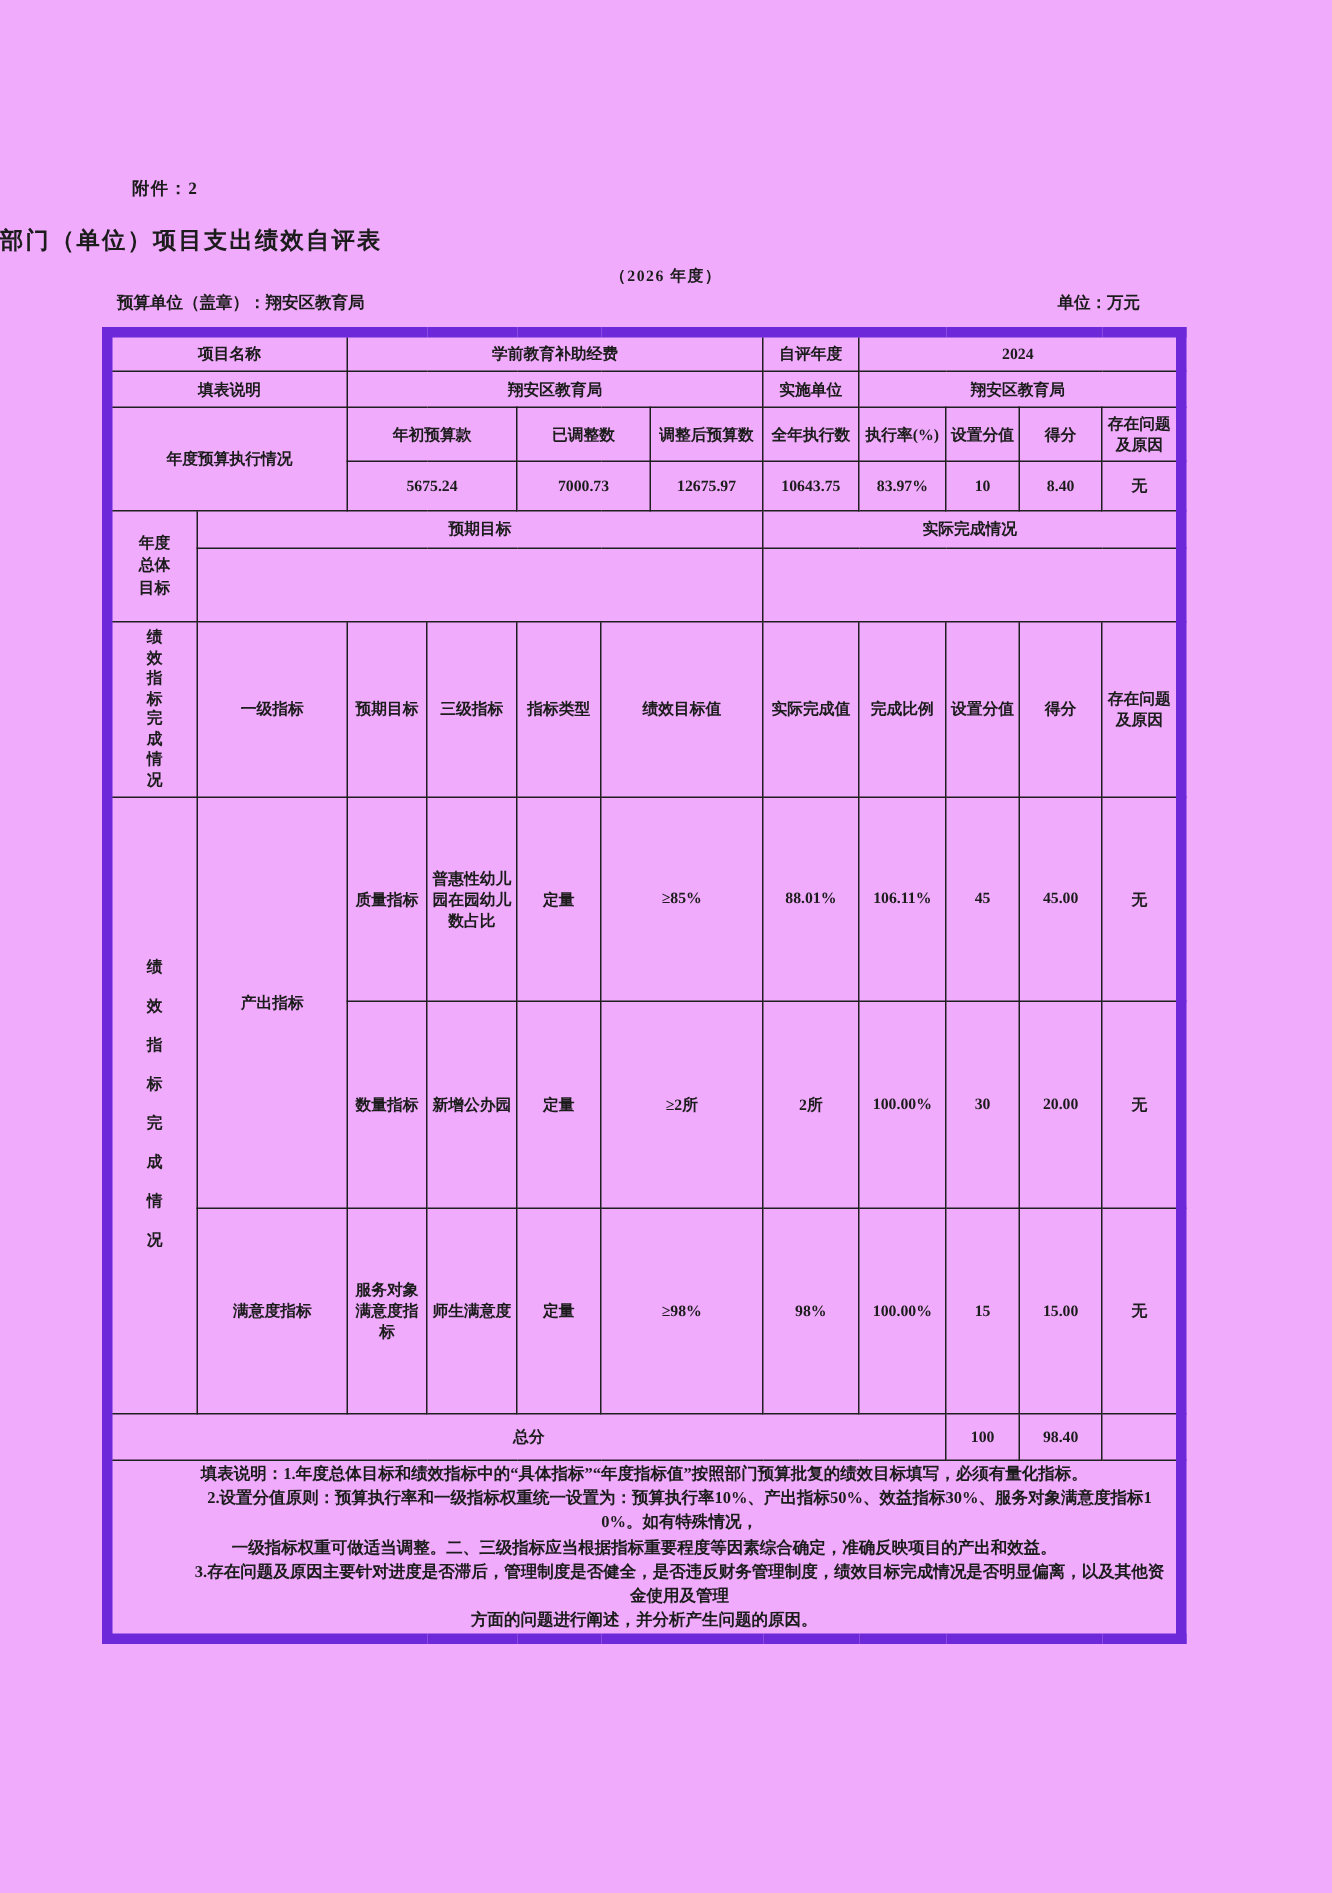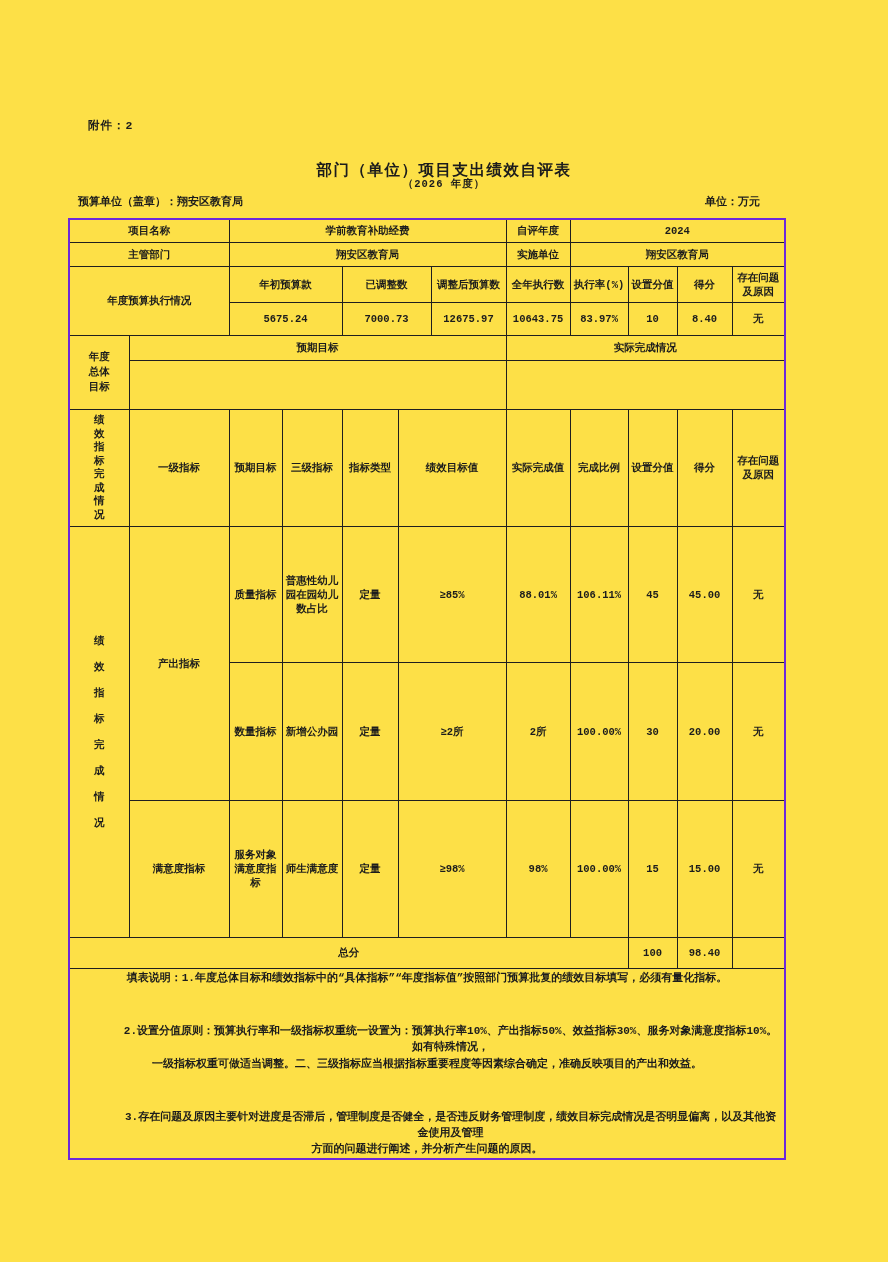--- a/index.html
+++ b/index.html
@@ -1,43 +1,43 @@
 <!DOCTYPE html>
 <html><head>
 <meta charset="utf-8">
 <style>
   html,body{margin:0;padding:0;background:#e8e8e8;}
   .page{
     position:relative;
     width:888px;height:1262px;
-    background:#fde047;
-    font-family:Liberation Mono, monospace;
+    background:#f0abfc;
+    font-family:Liberation Serif, serif;
     color:#1c1c1c;
     overflow:hidden;
   }
   .attachment{position:absolute;left:88px;top:118px;font-size:11.5px;font-weight:600;letter-spacing:1px;}
-  .doc-title{position:absolute;left:0;right:0;top:160px;text-align:center;font-size:15.5px;font-weight:bold;letter-spacing:1.5px;}
+  .doc-title{position:absolute;left:0;right:0;top:150px;text-align:left;font-size:15.5px;font-weight:bold;letter-spacing:1.5px;}
   .doc-subtitle{position:absolute;left:0;right:0;top:177px;text-align:center;font-size:10.5px;font-weight:600;letter-spacing:1px;}
   .budget-unit{position:absolute;left:78px;top:194px;font-size:11px;font-weight:600;}
   .unit-label{position:absolute;right:128px;top:194px;font-size:11px;font-weight:600;}
 
   table.main{
     position:absolute;left:68px;top:218px;
     width:716px;
     border-collapse:collapse;table-layout:fixed;
     font-size:10.5px;font-weight:600;
   }
   table.main td{
     border:1px solid #1f1f1f;
     padding:1px 3px;
     text-align:center;vertical-align:middle;
     overflow:hidden;
     word-break:break-all;
   }
-  table.main{border:2px solid #6d28d9;}
+  table.main{border:7px solid #6d28d9;}
   td.lft{text-align:left;padding-left:6px;}
   tr.r1 td{height:20px;}
   tr.r2 td{height:21px;}
   tr.r3 td{height:33px;}
   tr.r4 td{height:30px;}
   tr.r5 td{height:22px;}
   tr.r6 td{height:46px;}
   tr.r7 td{height:114px;}
   tr.r8 td{height:133px;}
   tr.r9 td{height:135px;}
@@ -45,21 +45,21 @@
   tr.r11 td{height:28px;text-align:center;}
   tr.r12 td{height:80px;}
 
   .vwrap{margin:1px auto;word-break:break-all;text-align:center;}
   .v-goal{width:26px;line-height:15px;}
   .v-ind-hdr{width:13px;line-height:13.5px;}
   .v-ind-body{width:13px;line-height:26px;}
 
   td.notes-cell{text-align:left;vertical-align:top;padding:3px 5px;}
   .note-line{font-size:11px;line-height:16.2px;}
-  .note-indent{padding-left:47px;margin-top:37px;}
+  .note-indent{padding-left:47px;}
 </style>
 </head>
 <body>
 
 <div class="page">
 
   <div class="attachment">附件：2</div>
   <div class="doc-title">部门（单位）项目支出绩效自评表</div>
   <div class="doc-subtitle">（2026 年度）</div>
   <div class="budget-unit">预算单位（盖章）：翔安区教育局</div>
@@ -83,21 +83,21 @@
 
     <tbody>
         <tr class="r1">
       <td colspan="2" class="lft">项目名称</td>
       <td colspan="5">学前教育补助经费</td>
       <td class="lft">自评年度</td>
       <td colspan="4">2024</td>
     </tr>
 
     <tr class="r2">
-      <td colspan="2" class="lft">主管部门</td>
+      <td colspan="2" class="lft">填表说明</td>
       <td colspan="5">翔安区教育局</td>
       <td class="lft">实施单位</td>
       <td colspan="4">翔安区教育局</td>
     </tr>
 
     <tr class="r3">
       <td colspan="2" rowspan="2">年度预算执行情况</td>
       <td colspan="2">年初预算款</td>
       <td colspan="2">已调整数</td>
       <td>调整后预算数</td>

